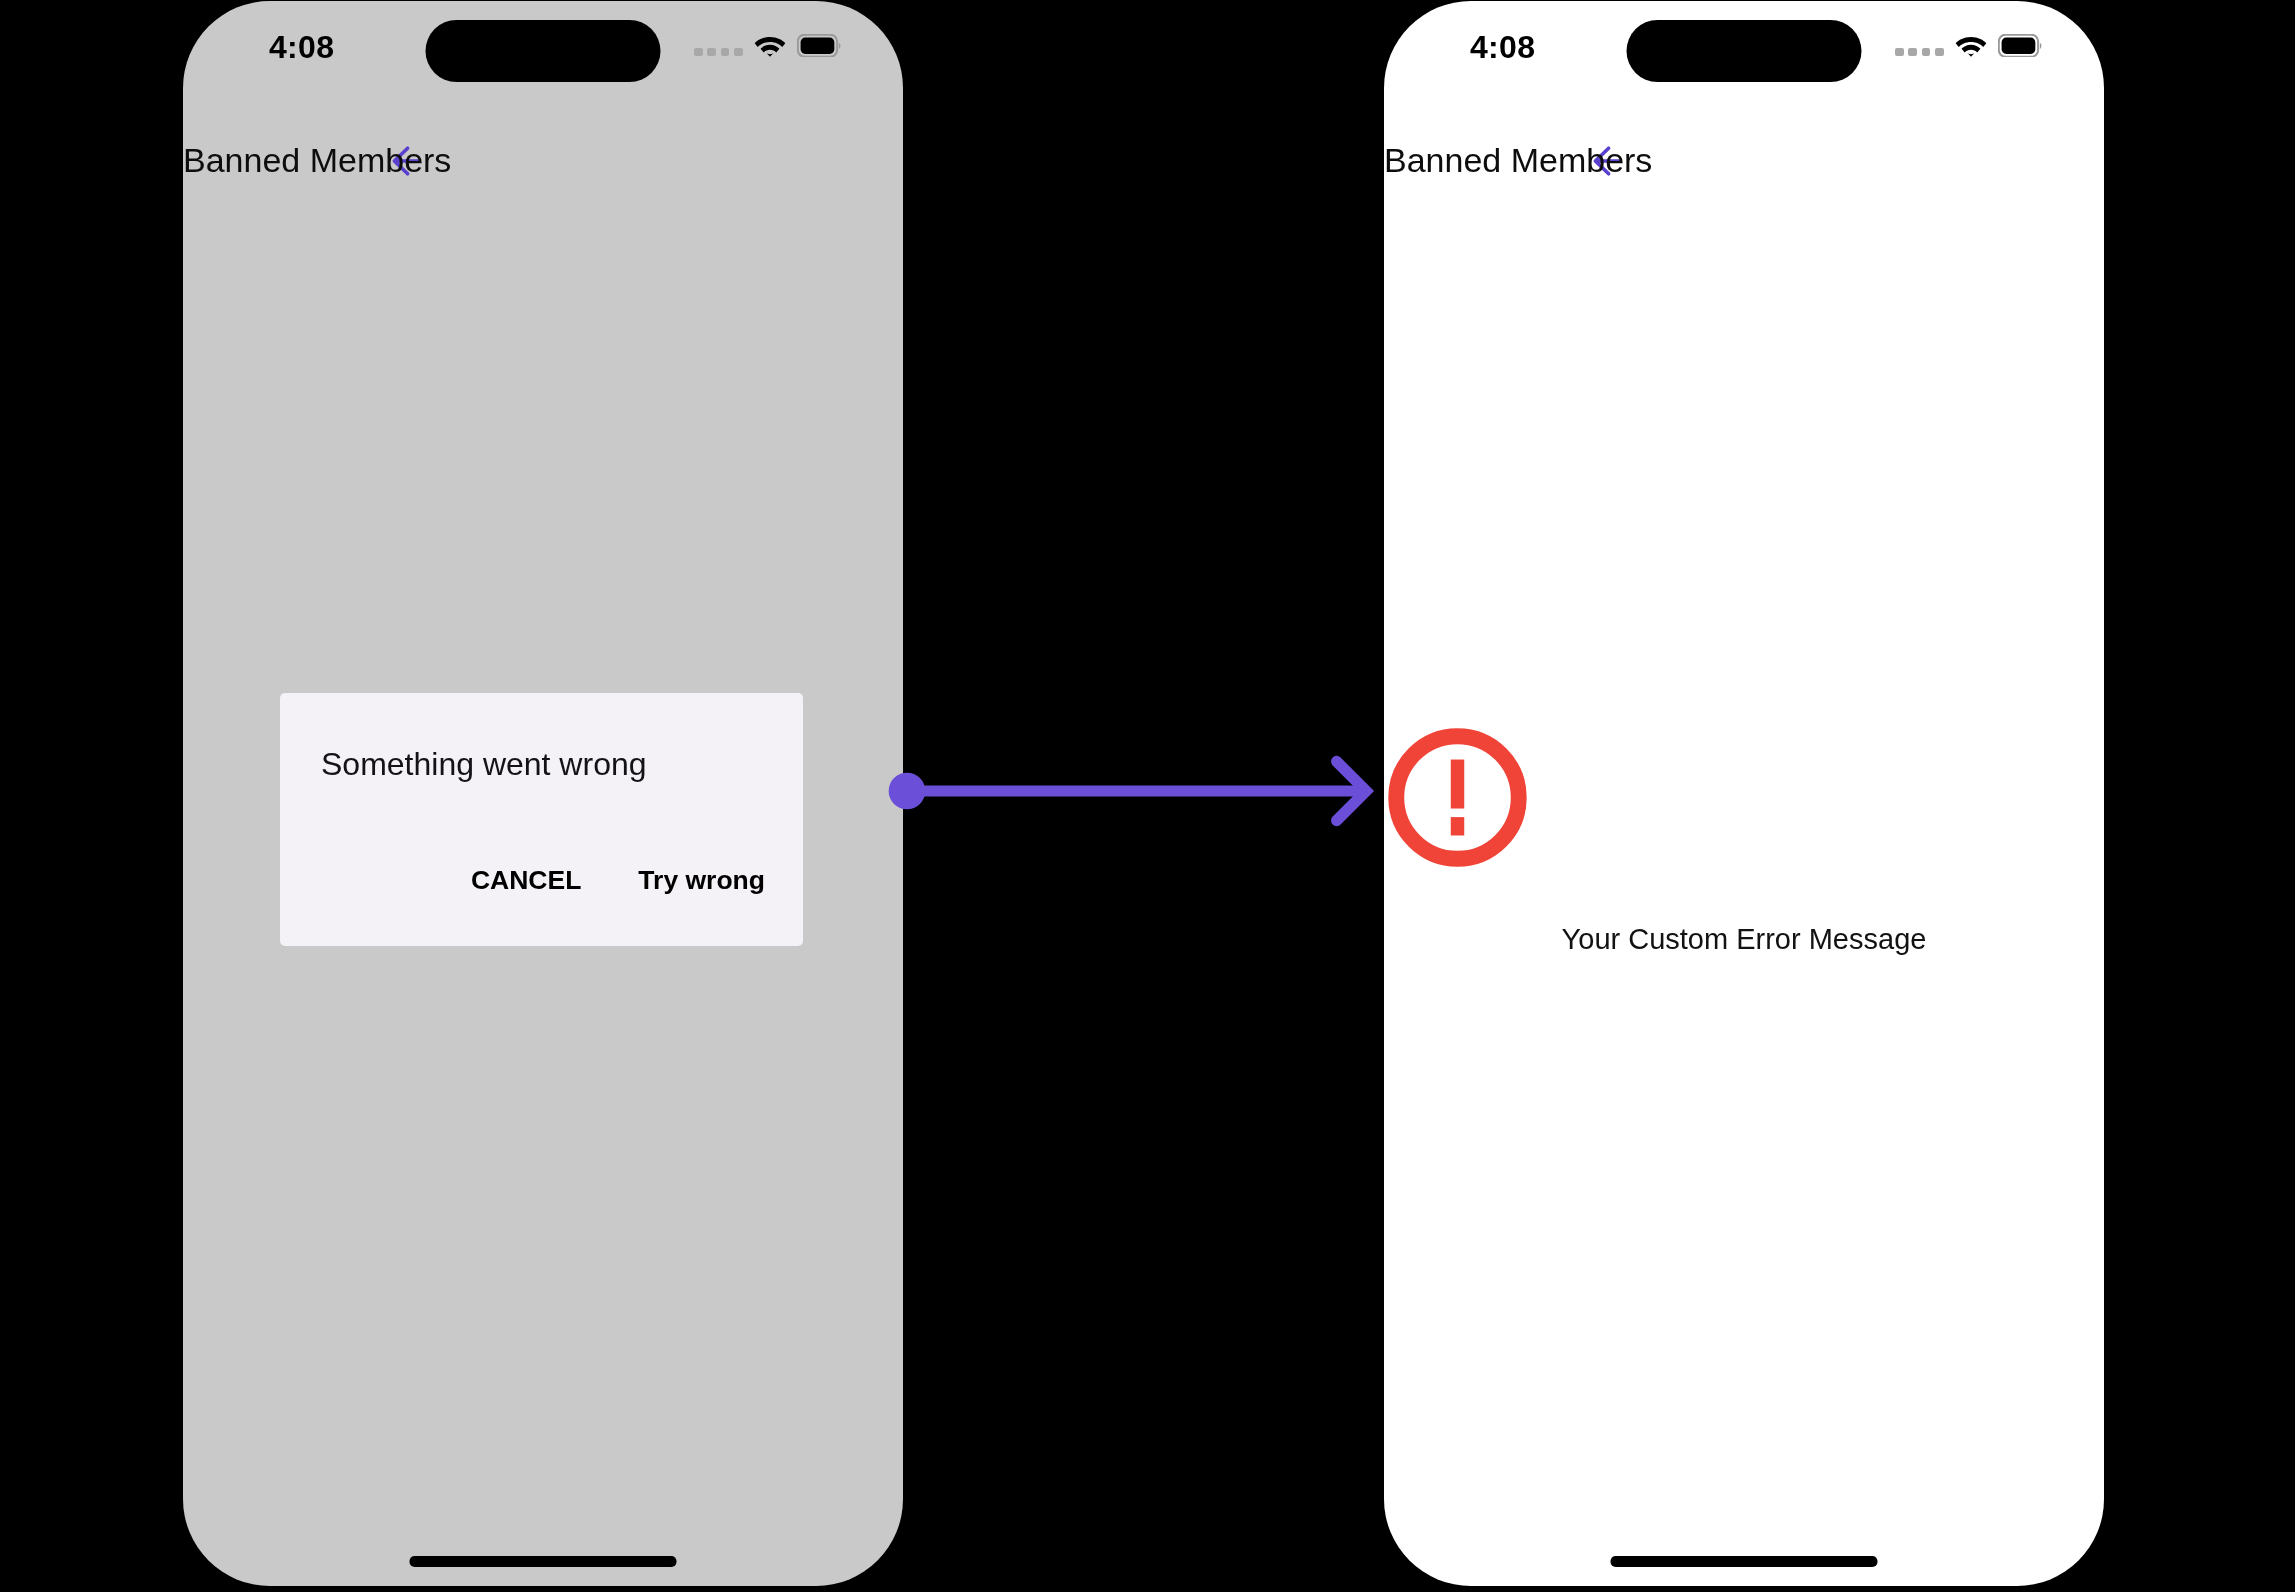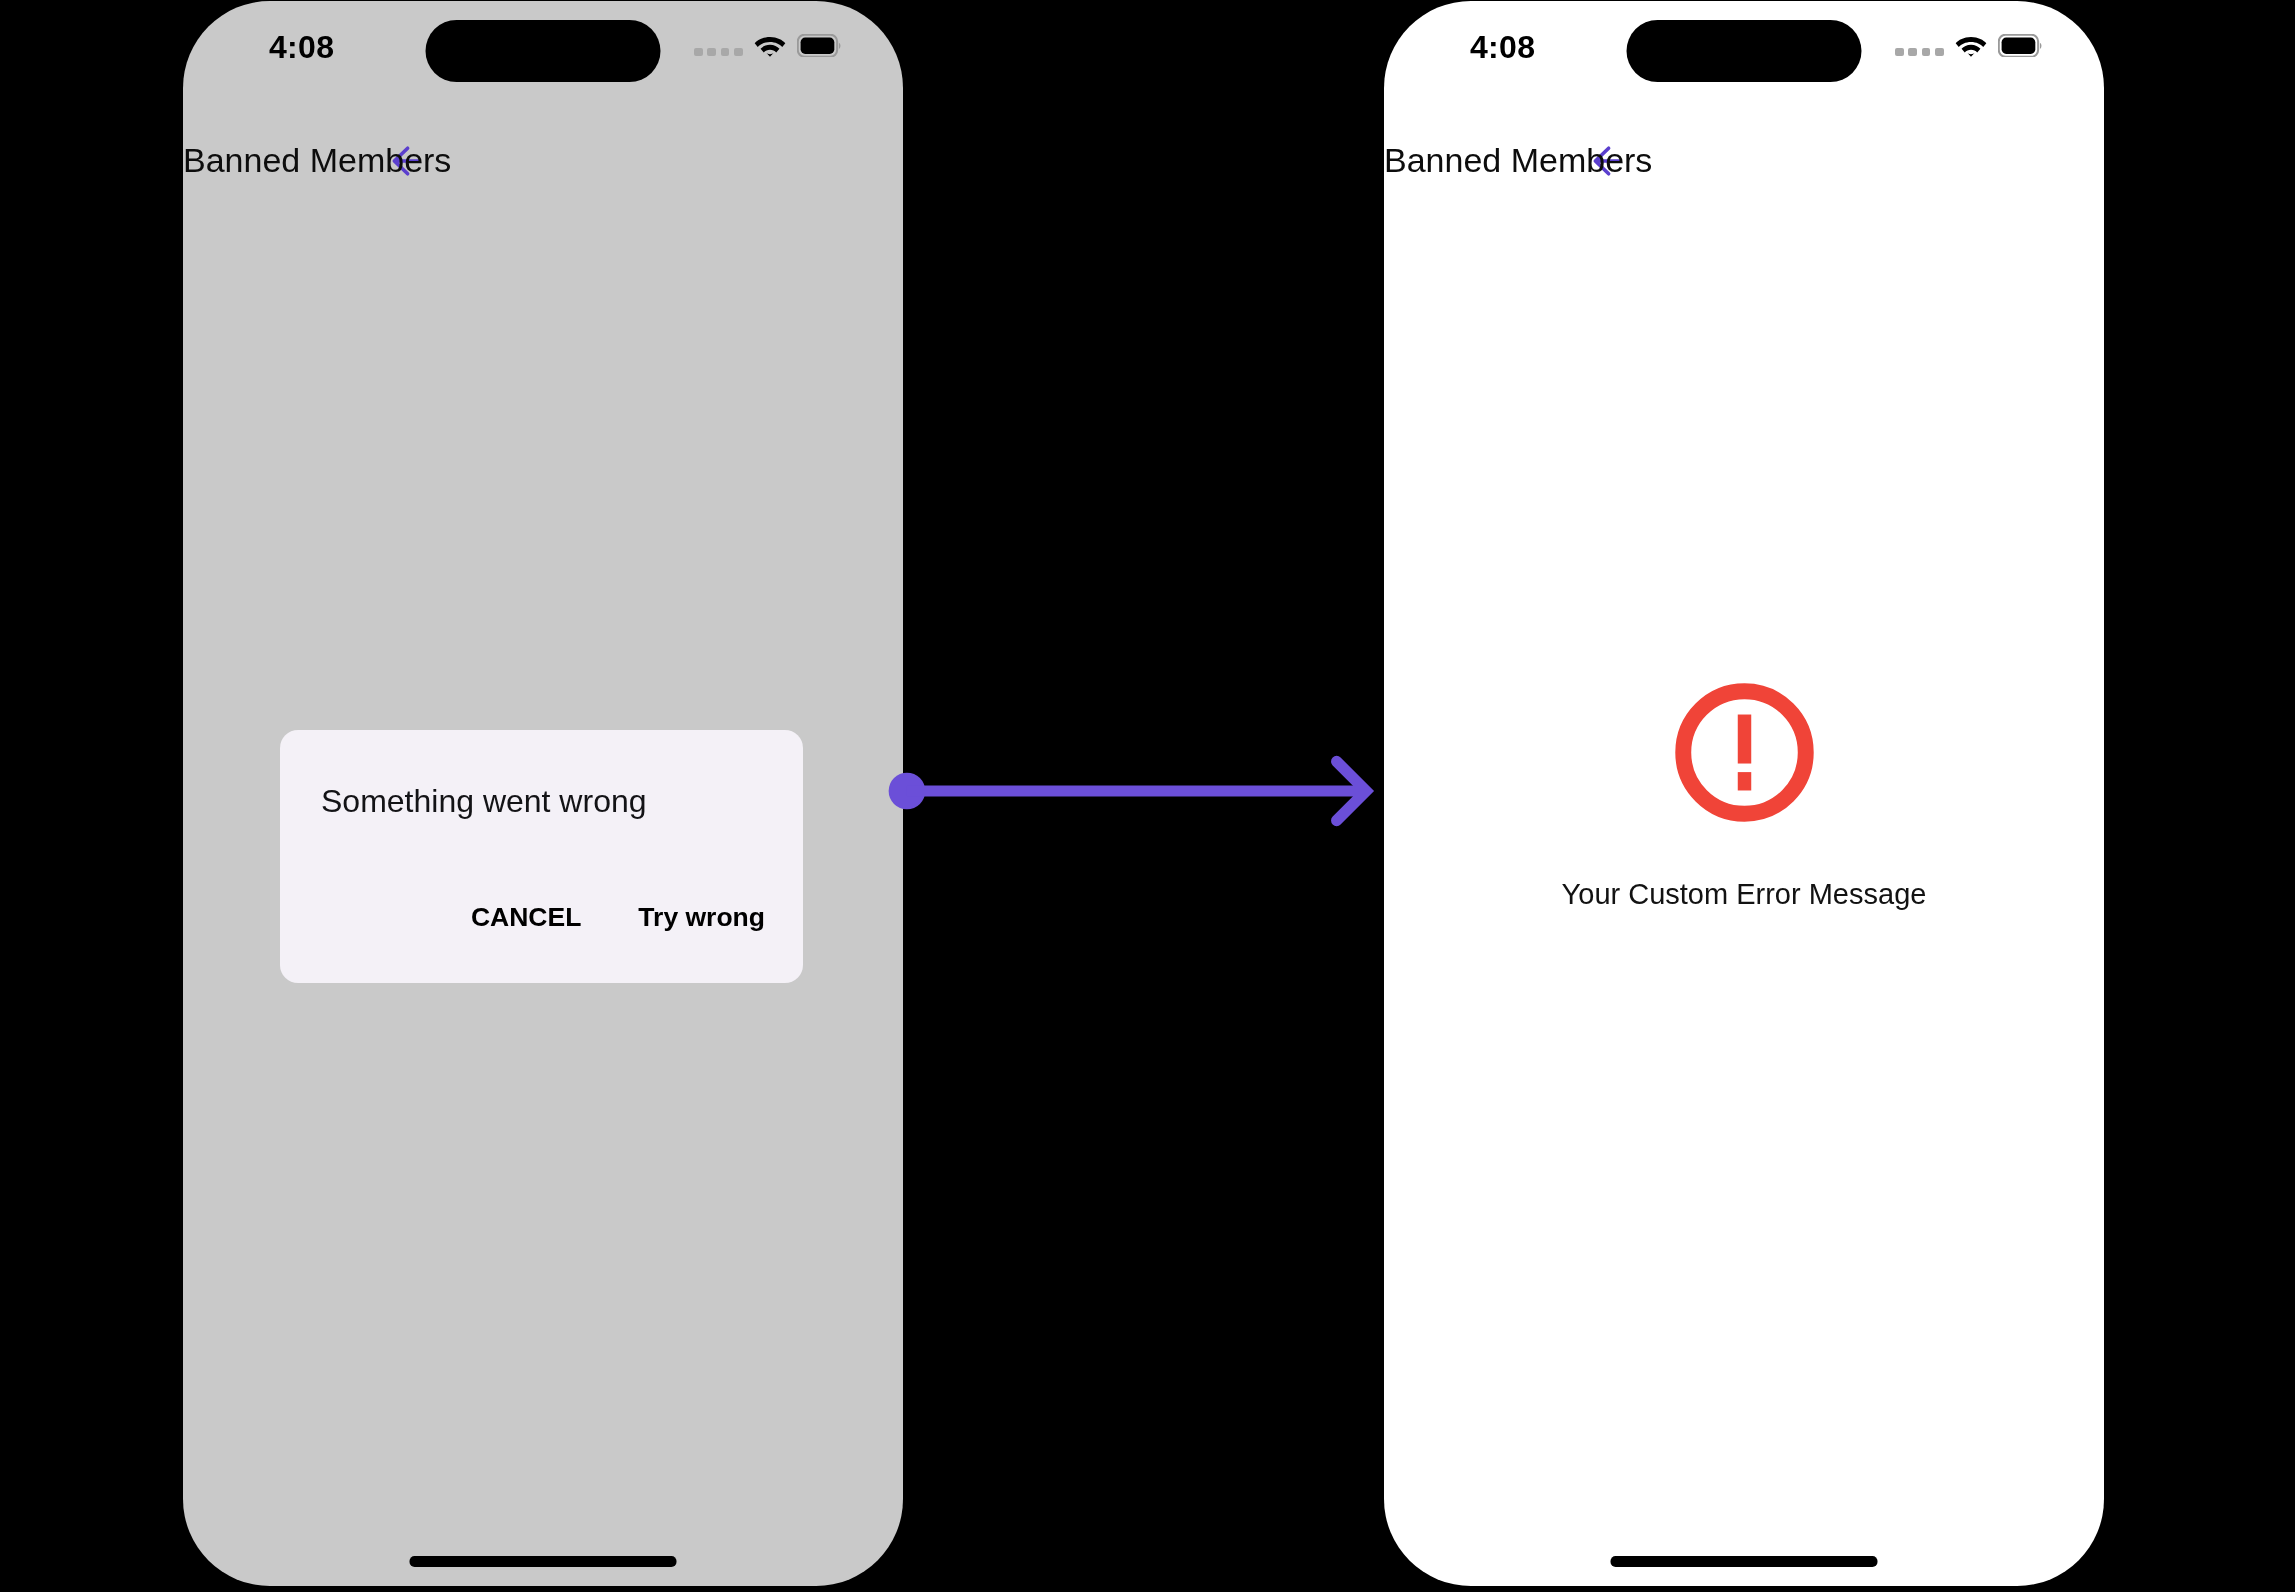--- a/index.html
+++ b/index.html
@@ -130,22 +130,21 @@
   }
 
   
   #alert-dialog {
     position: absolute;
     left: 97px;
     top: 692px;
     width: 523px;
     height: 253px;
     background: #f4f1f7;
-    border-radius: 18px;
-    margin-top: 37px;
+    border-radius: 5px;
   }
 
   #alert-title {
     position: absolute;
     left: 41px;
     top: 51px;
     font-size: 32px;
     color: #131316;
     line-height: 1.25;
   }
@@ -169,25 +168,24 @@
     cursor: pointer;
     padding: 0;
     line-height: 1.2;
     white-space: nowrap;
   }
 
   
   #error-state {
     position: absolute;
     left: 0;
-    top: 678px;
+    top: 723px;
     width: 100%;
     display: flex;
     flex-direction: column;
-    align-items: center;
   }
 
   #error-icon { width: 147px; height: 147px; display: block; }
 
   #error-message {
     margin-top: 50px;
     font-size: 29px;
     color: #121212;
     text-align: center;
     line-height: 1.3;

